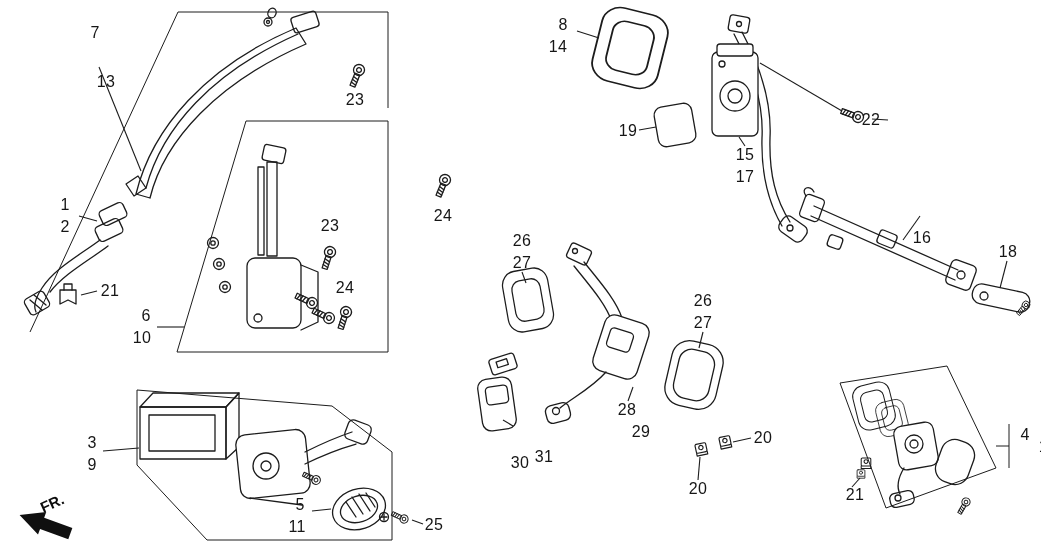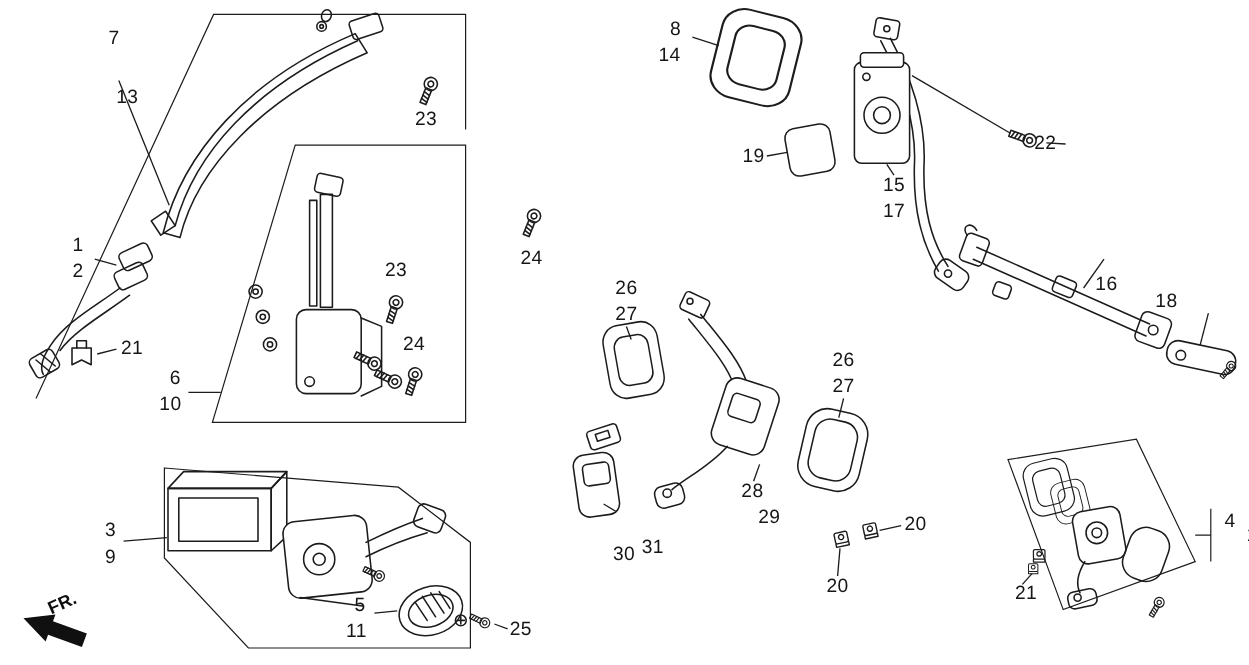--- a/index.html
+++ b/index.html
@@ -278,21 +278,21 @@
   <div class="callout" style="left:330px; top:226px;">23</div>
   <div class="callout" style="left:345px; top:288px;">24</div>
   <div class="callout" style="left:443px; top:216px;">24</div>
   <div class="callout" style="left:563px; top:25px;">8</div>
   <div class="callout" style="left:558px; top:47px;">14</div>
   <div class="callout" style="left:628px; top:131px;">19</div>
   <div class="callout" style="left:871px; top:120px;">22</div>
   <div class="callout" style="left:745px; top:155px;">15</div>
   <div class="callout" style="left:745px; top:177px;">17</div>
   <div class="callout" style="left:922px; top:208px;margin-top:30px;">16</div>
-  <div class="callout" style="left:972px;top:252px;text-align:center;">18</div>
+  <div class="callout" style="left:1008px;top:252px;text-align:center;">18</div>
   <div class="callout" style="left:522px; top:241px;">26</div>
   <div class="callout" style="left:522px; top:263px;">27</div>
   <div class="callout" style="left:703px; top:301px;">26</div>
   <div class="callout" style="left:703px; top:323px;">27</div>
   <div class="callout" style="left:627px; top:410px;">28</div>
   <div class="callout" style="left:641px; top:432px;">29</div>
   <div class="callout" style="left:520px; top:435px;margin-top:28px;">30</div>
   <div class="callout" style="left:544px; top:457px;">31</div>
   <div class="callout" style="left:763px; top:438px;">20</div>
   <div class="callout" style="left:698px; top:489px;">20</div>

